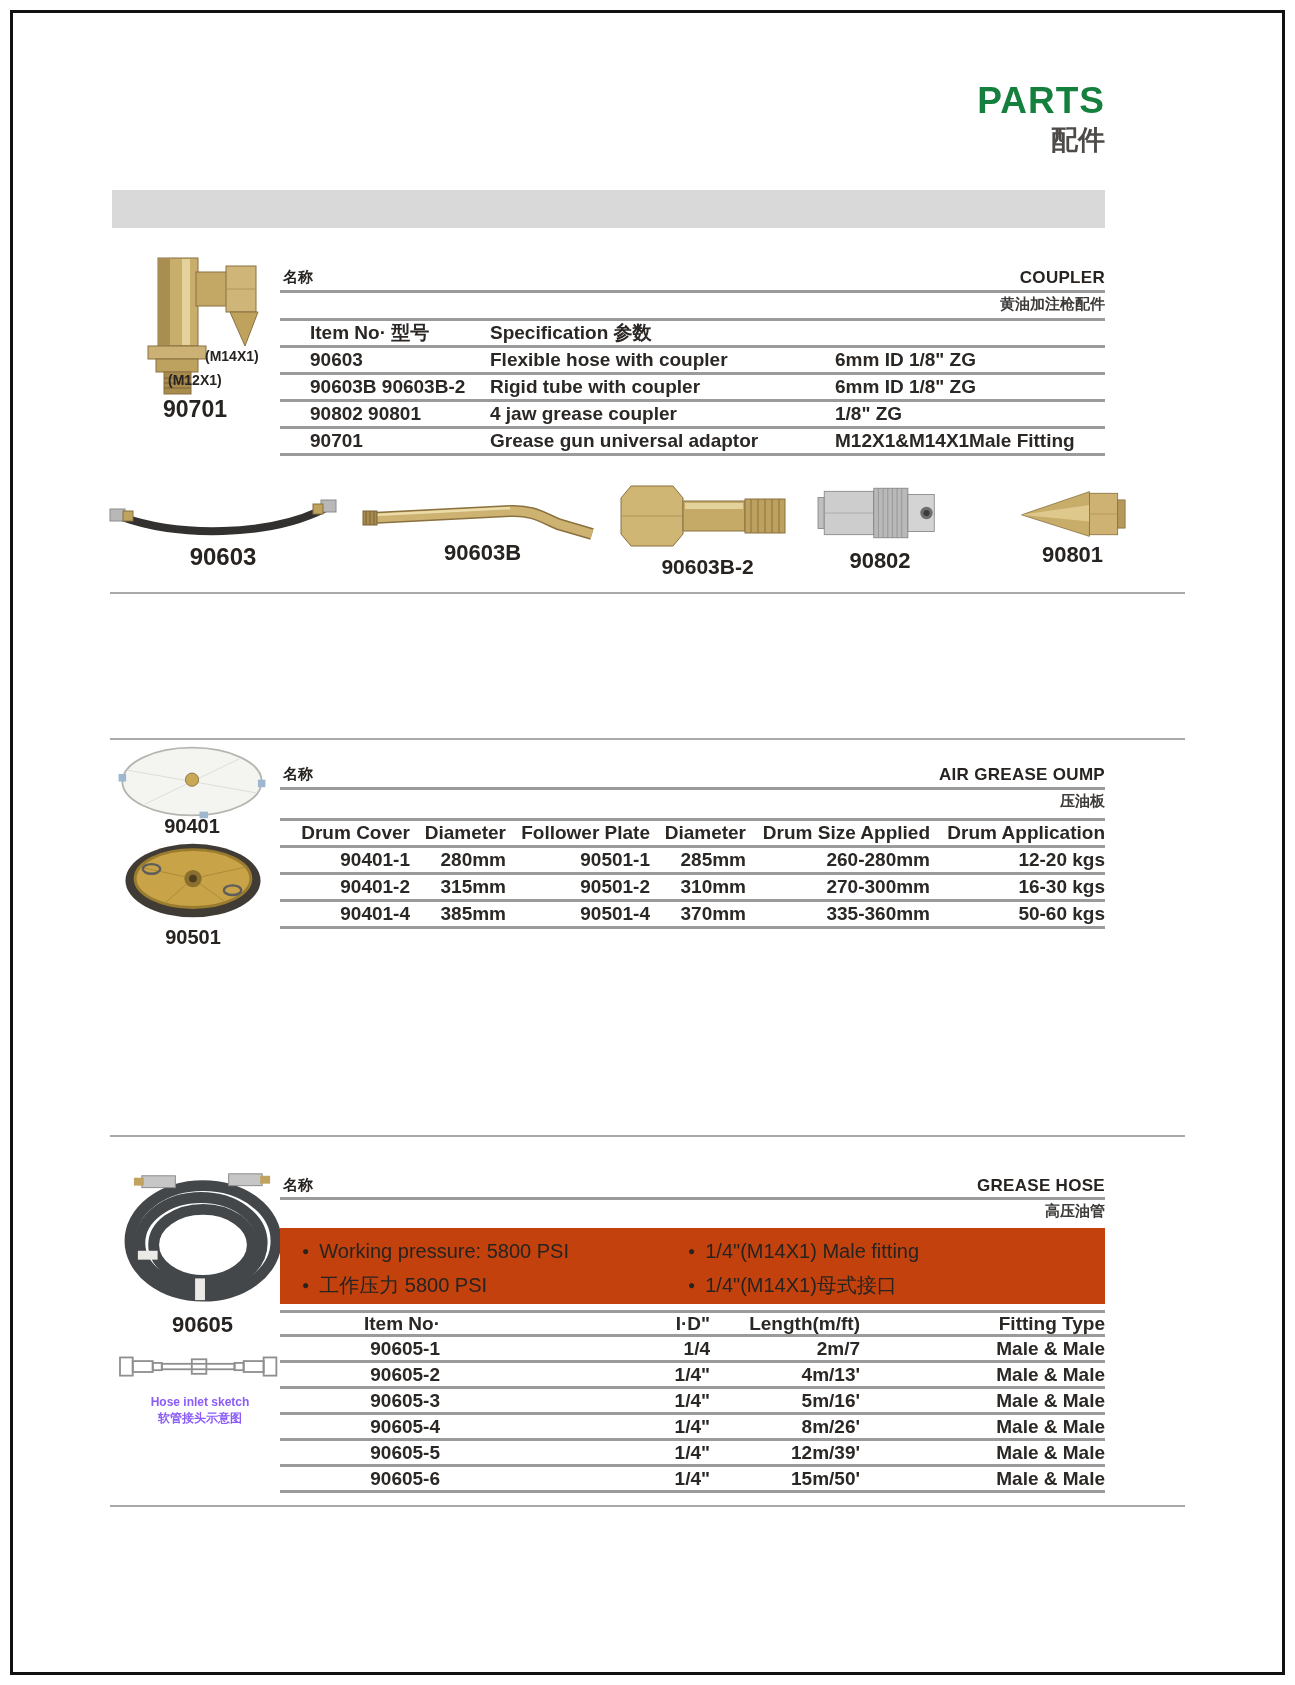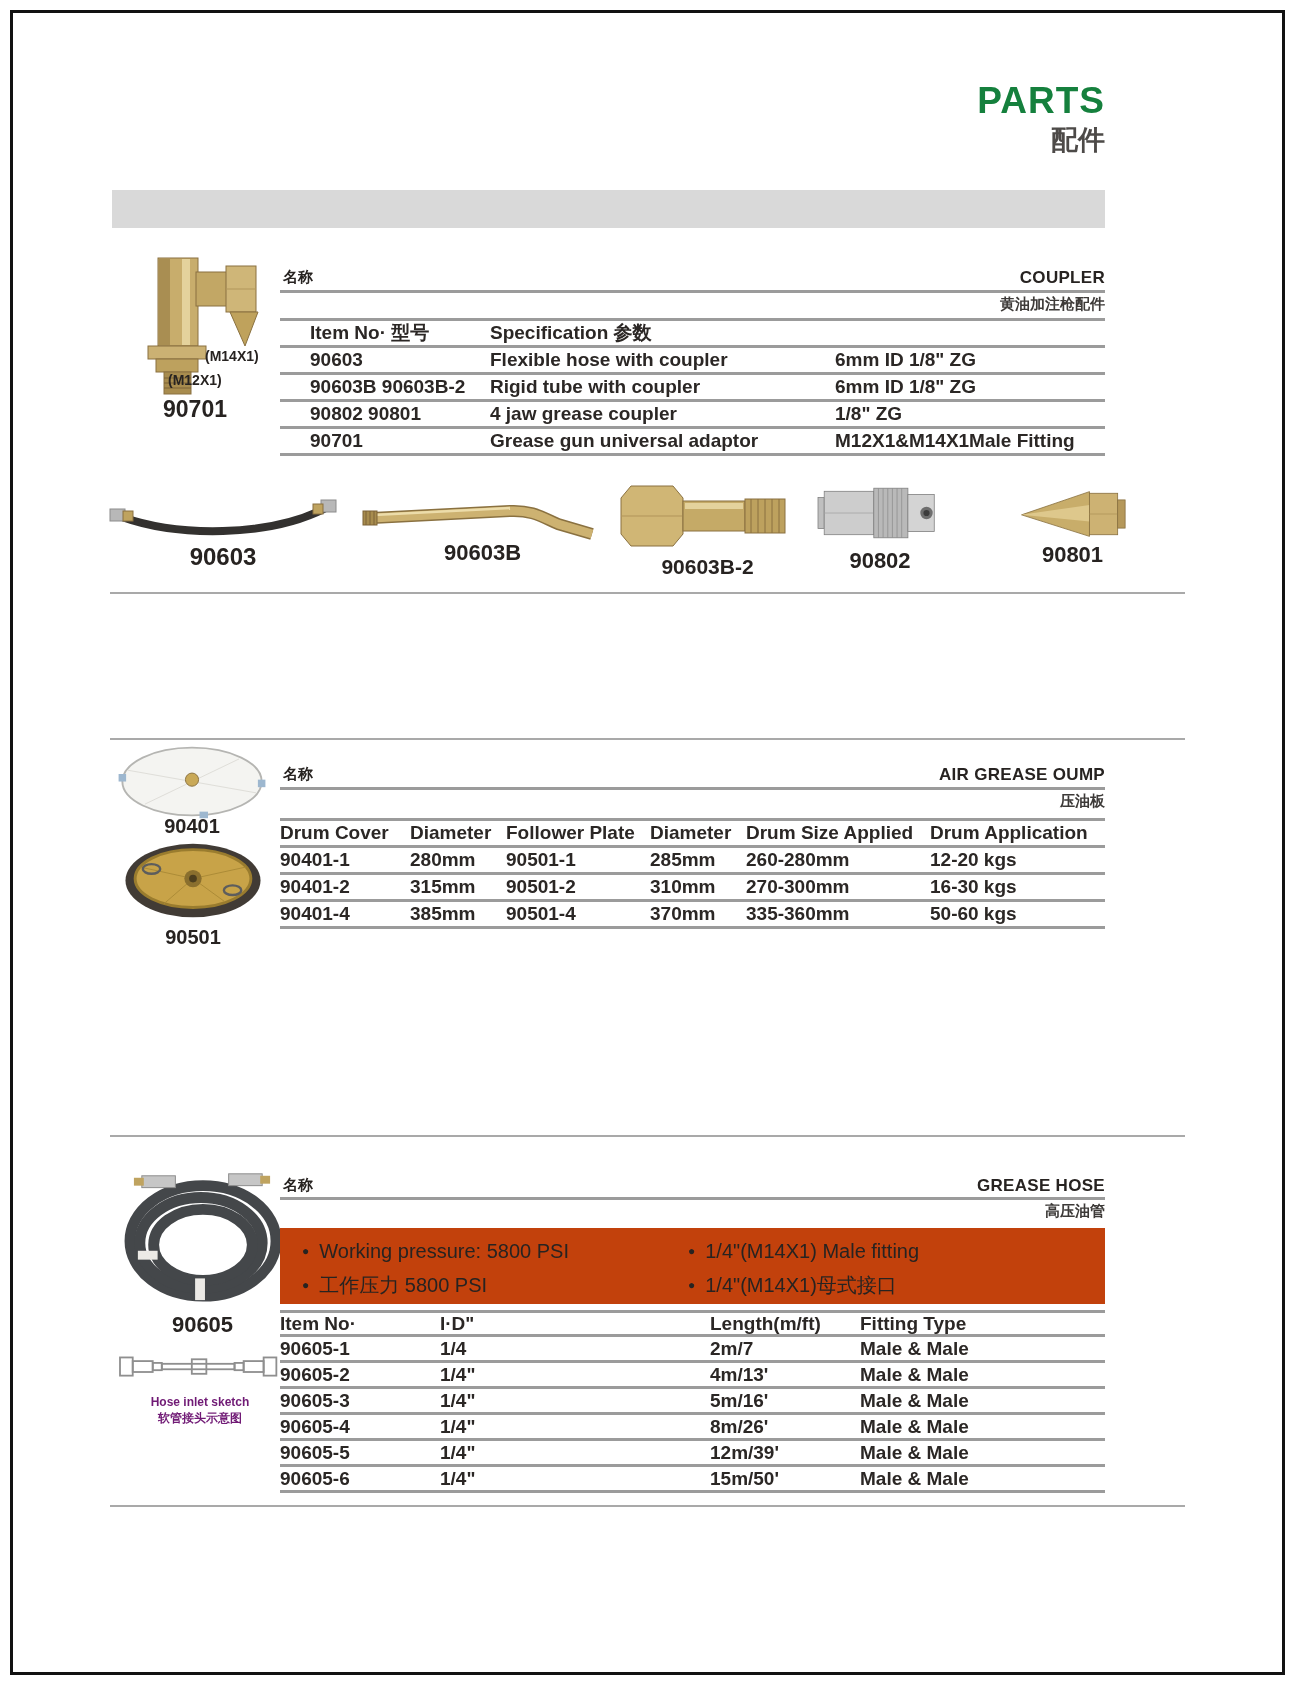--- a/index.html
+++ b/index.html
@@ -15,29 +15,29 @@
   .name-lbl{font-size:15px;font-weight:bold;}
   .sec-title{font-size:17px;font-weight:bold;text-align:right;letter-spacing:.3px;}
   .sec-sub{font-size:15px;font-weight:bold;color:#3d3a38;text-align:right;}
   .right-edge{right:190px;}
   .tbl{position:absolute;left:280px;width:825px;border-bottom:3px solid #9b9b9b;}
   .trow{display:flex;align-items:center;border-top:3px solid #9b9b9b;box-sizing:border-box;
         font-size:19px;font-weight:bold;color:#2b2725;white-space:nowrap;}
   .h27{height:27px;} .h24{height:24px;} .h26{height:26px;}
   .t1c1{width:210px;padding-left:30px;box-sizing:border-box;}
   .t1c2{width:345px;} .t1c3{flex:1;}
-  .cc{text-align:left;}
+  .cc{text-align:right;}
   .p1{width:130px;} .p2{width:96px;} .p3{width:144px;} .p4{width:96px;} .p5{width:184px;} .p6{width:175px;}
   .q1{width:160px;} .q2{width:270px;} .q3{width:150px;} .q4{width:245px;}
   .cap{position:absolute;text-align:center;font-weight:bold;color:#272321;}
   .note{position:absolute;font-size:14px;font-weight:bold;}
   .infobox{position:absolute;left:280px;top:1228px;width:825px;height:76px;background:#c2410c;}
   .blt{position:absolute;font-size:20px;color:#272321;white-space:nowrap;}
   .blt::before{content:"●";font-size:12px;margin-right:10px;vertical-align:3px;}
-  .sketch-cap{position:absolute;text-align:center;font-size:12px;color:#701a75;font-weight:bold;}
+  .sketch-cap{position:absolute;text-align:center;font-size:12px;color:#8b5cf6;font-weight:bold;}
 </style>
 </head>
 <body>
 
 <div class="page-frame"></div>
 
 <div class="abs right-edge" style="top:80px;font-size:37px;font-weight:800;letter-spacing:1px;color:#15803d;text-align:right;">PARTS</div>
 <div class="abs right-edge" style="top:122px;font-size:27px;font-weight:bold;color:#4d4a48;text-align:right;">配件</div>
 <div class="band"></div>
 

